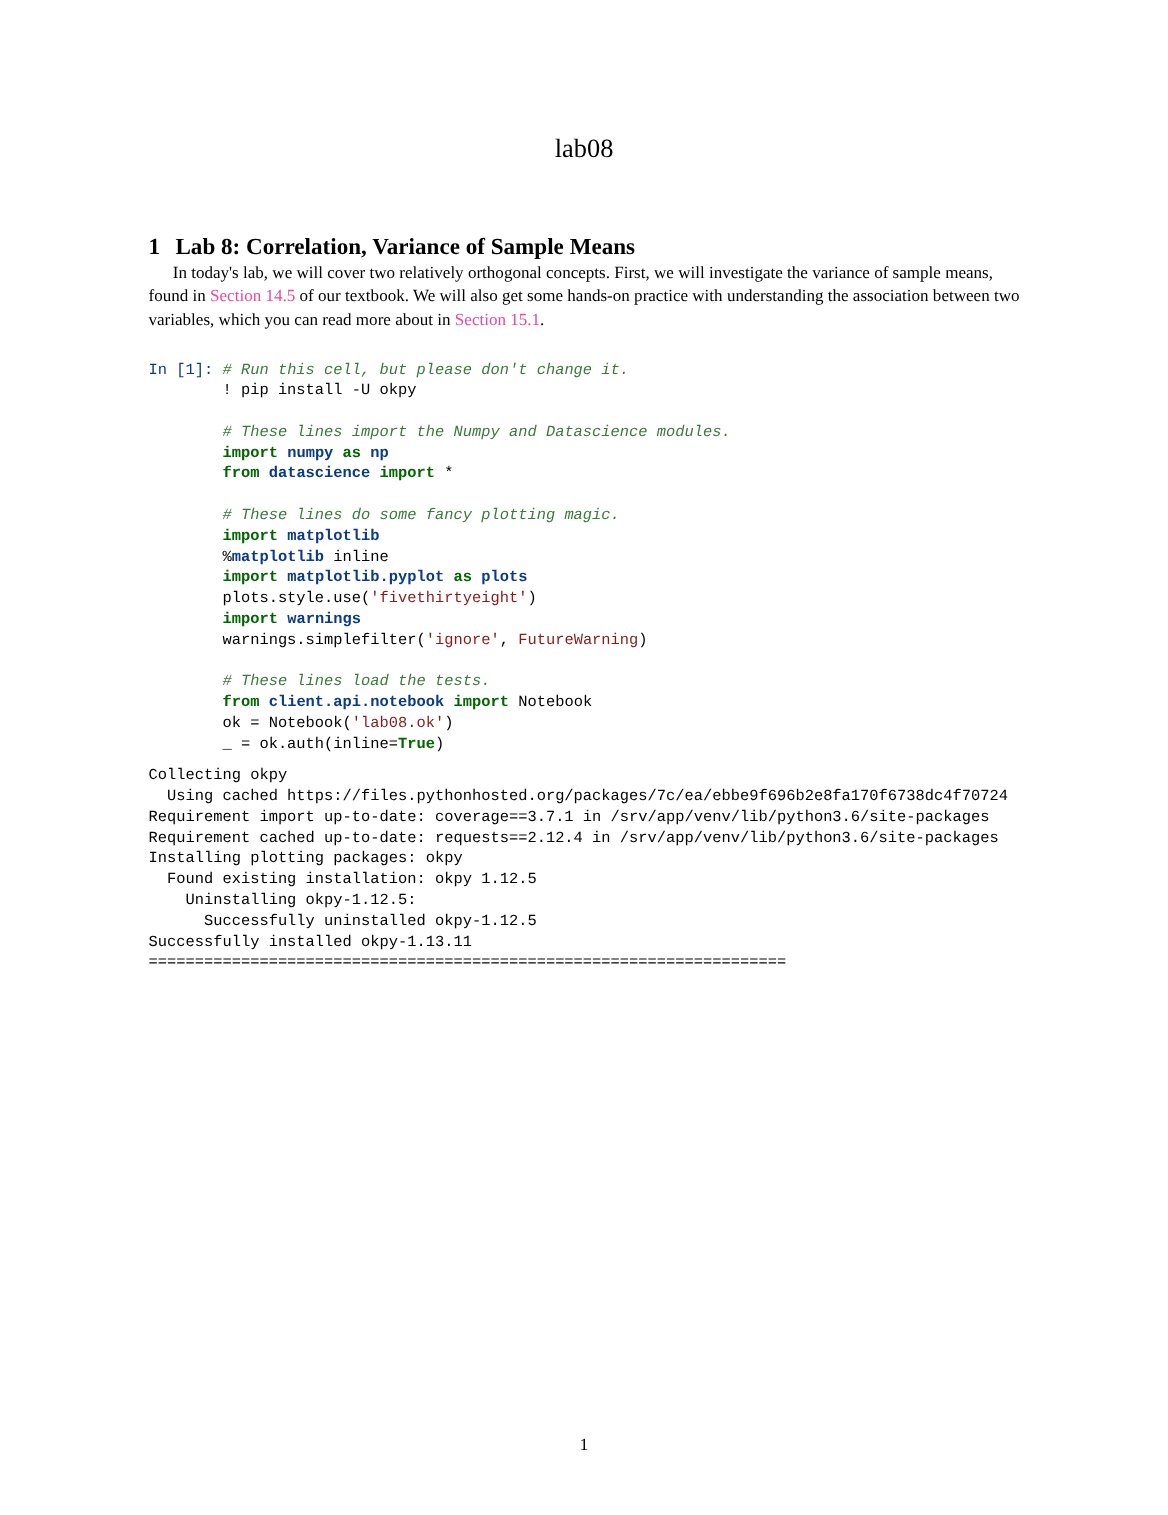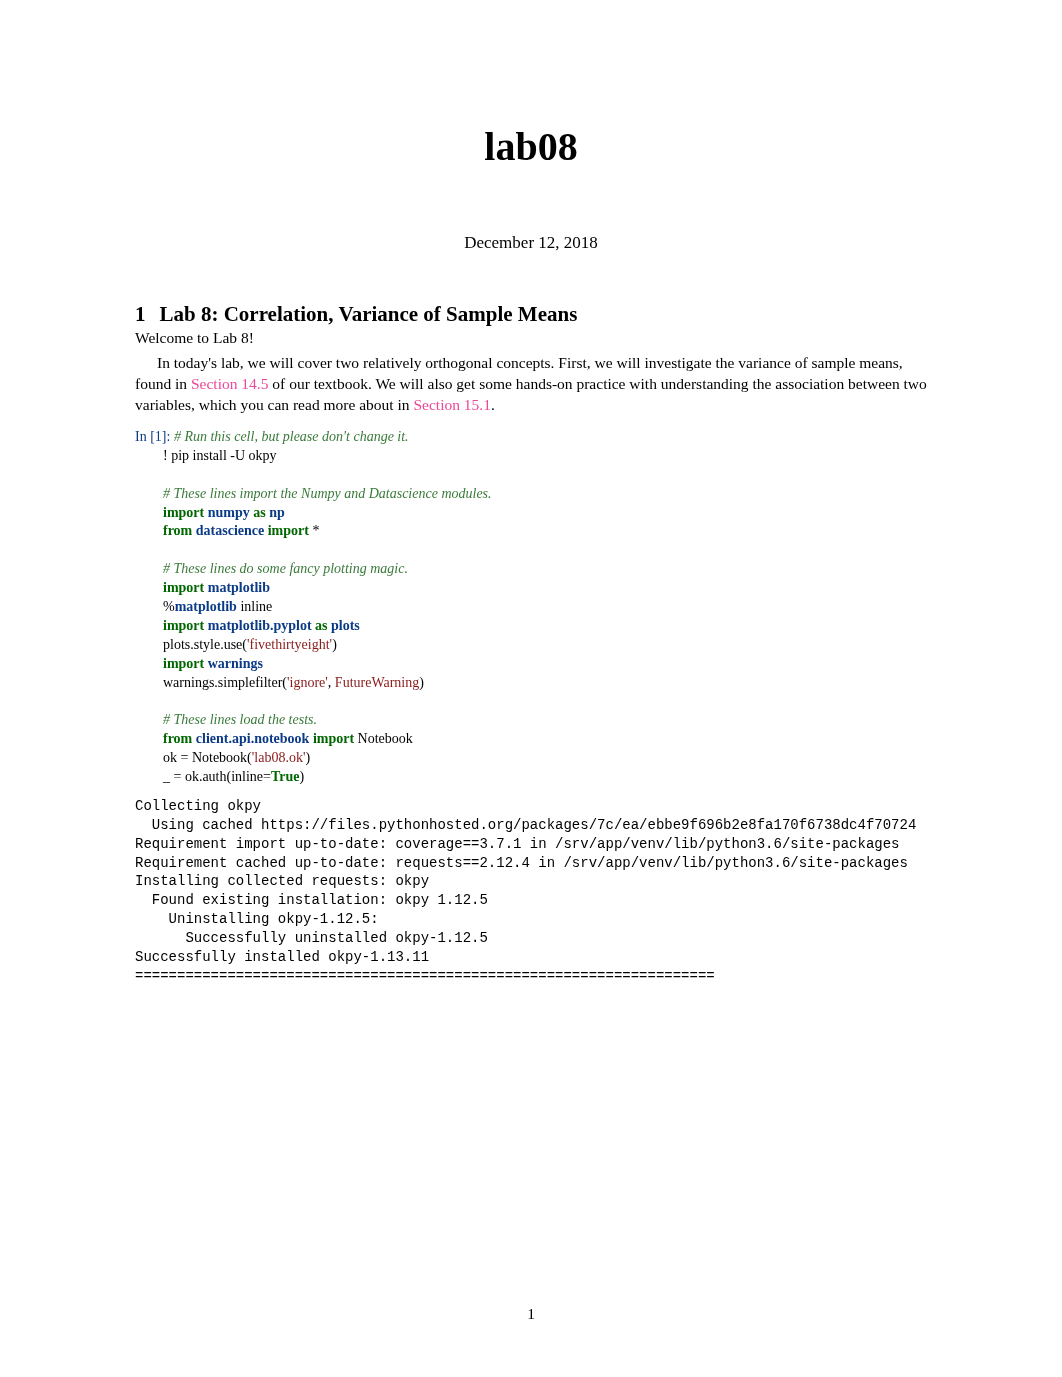--- a/index.html
+++ b/index.html
@@ -13,22 +13,22 @@
   }
   .page {
     width: 1062px;
     height: 1377px;
     position: relative;
     box-sizing: border-box;
     padding: 120px 135px 50px 135px;
   }
   .title {
     text-align: center;
-    font-size: 40px;
-    font-weight: bold;
+    font-size: 24px;
+    font-weight: normal;
     margin-bottom: 58px;
     margin-top: 0;
   }
   .date {
     text-align: center;
     font-size: 17px;
     margin-bottom: 45px;
   }
   .section-num {
     font-size: 21px;
@@ -46,25 +46,25 @@
     margin-bottom: 4px;
   }
   .body-text.indent {
     text-indent: 22px;
   }
   a.link {
     color: #ec4899;
     text-decoration: none;
   }
   .code-block {
-    font-family: Liberation Serif, serif;
+    font-family: Liberation Mono, monospace;
     font-size: 14px;
     line-height: 1.35;
     white-space: pre;
-    margin-top: 12px;
+    margin-top: 26px;
   }
   .in-label { color: #0b3b87; }
   .comment { color: #3a7a3a; font-style: italic; }
   .kw { color: #006600; font-weight: bold; }
   .mod { color: #0b3b87; font-weight: bold; }
   .str { color: #8a1a1a; }
   .err { color: #8a1a1a; }
   .boolv { color: #006600; font-weight: bold; }
   .output-block {
     font-family: "Courier New", Courier, monospace;
@@ -86,27 +86,25 @@
     font-size: 15.5px;
   }
 </style>
 </head>
 <body>
 
 <div class="page">
 
   <h1 class="title">lab08</h1>
 
-  <div class="date">December 12, 2018</div>
 
   <div class="section-heading">
     <span class="section-num">1</span><span>Lab 8: Correlation, Variance of Sample Means</span>
   </div>
 
-  <div class="body-text">Welcome to Lab 8!</div>
 
   <div class="body-text indent">
     <span>In today's lab, we will cover two relatively orthogonal concepts. First, we will investigate the variance of sample means, found in </span><a class="link">Section 14.5</a><span> of our textbook. We will also get some hands-on practice with understanding the association between two variables, which you can read more about in </span><a class="link">Section 15.1</a><span>.</span>
   </div>
 
   <div class="code-block"><span class="in-label">In [1]: </span><span class="comment"># Run this cell, but please don't change it.</span>
 <span>        ! pip install -U okpy</span>
 
         <span class="comment"># These lines import the Numpy and Datascience modules.</span>
         <span class="kw">import</span> <span class="mod">numpy</span> <span class="kw">as</span> <span class="mod">np</span>
@@ -122,21 +120,21 @@
 
         <span class="comment"># These lines load the tests.</span>
         <span class="kw">from</span> <span class="mod">client.api.notebook</span> <span class="kw">import</span><span> Notebook</span>
 <span>        ok = Notebook(</span><span class="str">'lab08.ok'</span><span>)</span>
 <span>        _ = ok.auth(inline=</span><span class="boolv">True</span><span>)</span></div>
 
   <div class="output-block"><span>Collecting okpy</span>
 <span>  Using cached https://files.pythonhosted.org/packages/7c/ea/ebbe9f696b2e8fa170f6738dc4f70724</span>
 <span>Requirement import up-to-date: coverage==3.7.1 in /srv/app/venv/lib/python3.6/site-packages</span>
 <span>Requirement cached up-to-date: requests==2.12.4 in /srv/app/venv/lib/python3.6/site-packages</span>
-<span>Installing collected requests: okpy</span>
+<span>Installing plotting packages: okpy</span>
 <span>  Found existing installation: okpy 1.12.5</span>
 <span>    Uninstalling okpy-1.12.5:</span>
 <span>      Successfully uninstalled okpy-1.12.5</span>
 <span>Successfully installed okpy-1.13.11</span>
 <span>=====================================================================</span></div>
 
   <div class="page-number">1</div>
 
 </div>
 

